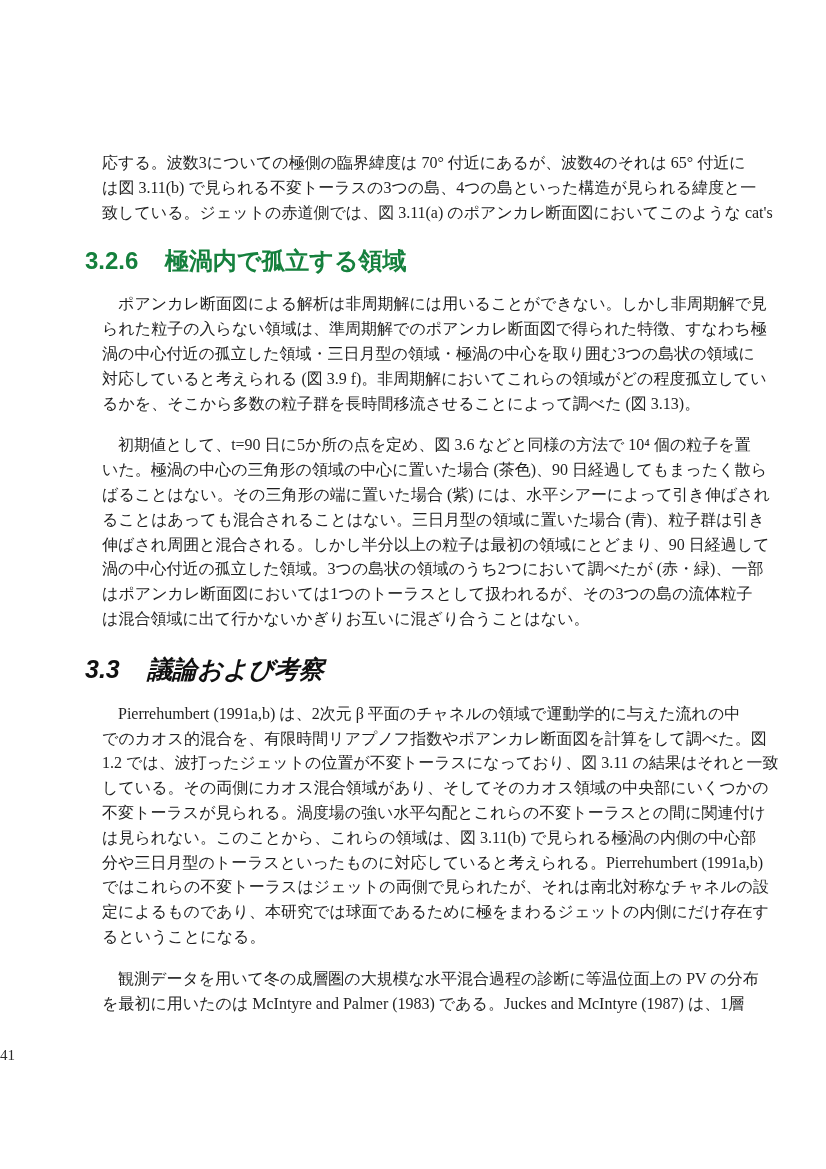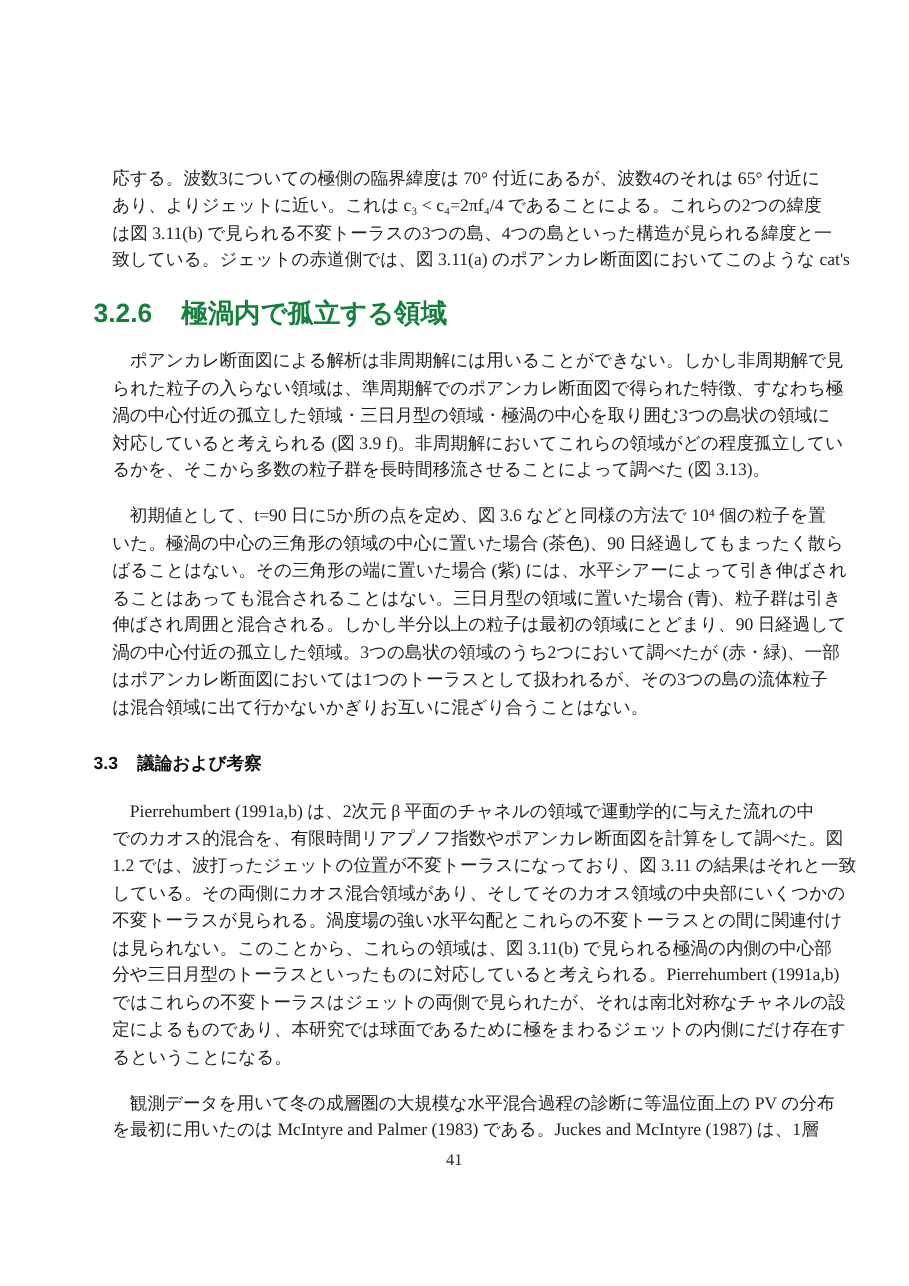--- a/index.html
+++ b/index.html
@@ -39,47 +39,46 @@
     font-family: "Liberation Sans", "DejaVu Sans", sans-serif;
     font-weight: bold;
     font-size: 24px;
     line-height: 24px;
     margin: 24px 0 19px 0;
     color: #15803d;
   }
   h2.section {
     font-family: "Liberation Sans", "DejaVu Sans", sans-serif;
     font-weight: bold;
-    font-size: 16px;
+    font-size: 25px;
     line-height: 29px;
     margin: 23px 0 18px 0;
     color: #111111;
+    font-style: italic;
   }
   .sec-num {
     margin-right: 1.1em;
   }
   .page-number {
     position: absolute;
     left: 0;
     top: 1047px;
     width: 826px;
-    text-align: center;
     font-size: 15px;
     color: #2a2a2a;
   }
 </style>
 </head>
 <body>
 
 <div class="page">
   <main class="content">
 
     <div class="para">
       <div class="line">応する。波数3についての極側の臨界緯度は 70° 付近にあるが、波数4のそれは 65° 付近に</div>
-      <div class="line">あり、よりジェットに近い。これは c₃ &lt; c₄=2πf₄/4 であることによる。これらの2つの緯度</div>
       <div class="line">は図 3.11(b) で見られる不変トーラスの3つの島、4つの島といった構造が見られる緯度と一</div>
       <div class="line">致している。ジェットの赤道側では、図 3.11(a) のポアンカレ断面図においてこのような cat's</div>
     </div>
 
     <h3 class="subsection">
       <span class="sec-num">3.2.6</span><span class="sec-title">極渦内で孤立する領域</span>
     </h3>
 
     <div class="para">
       <div class="line">　ポアンカレ断面図による解析は非周期解には用いることができない。しかし非周期解で見</div>

